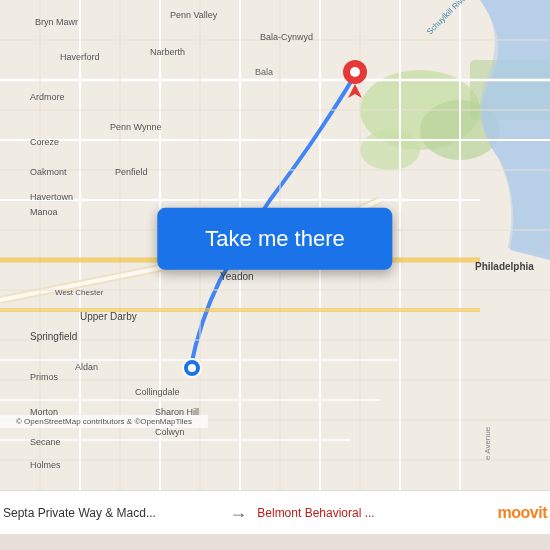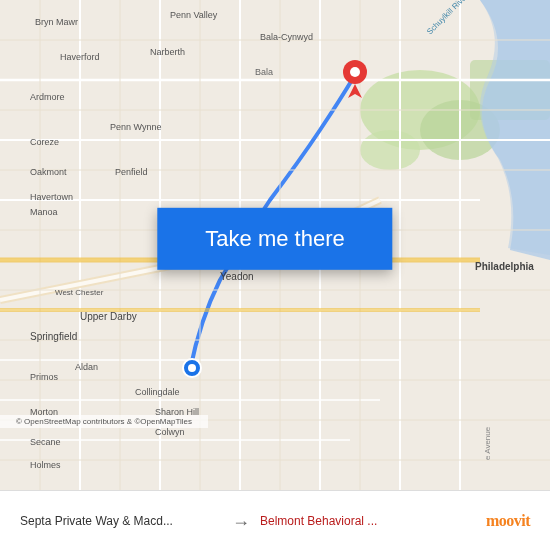--- a/index.html
+++ b/index.html
@@ -38,37 +38,37 @@
       top: 50%;
       left: 50%;
       transform: translate(-50%, -60%);
       z-index: 10;
     }
 
     #take-me-there-btn {
       background: #1a73e8;
       color: white;
       border: none;
-      border-radius: 0;
+      border-radius: 8px;
       padding: 18px 48px;
       font-size: 22px;
       font-weight: 500;
       cursor: pointer;
       box-shadow: 0 4px 12px rgba(0,0,0,0.3);
       white-space: nowrap;
     }
 
     
     #footer {
       width: 550px;
-      height: 60px;
+      height: 44px;
       background: #ffffff;
       display: flex;
       align-items: center;
-      padding: 0 20px;
+      padding: 0 3px;
       border-top: 1px solid #ddd;
       flex-shrink: 0;
     }
 
     #footer-left {
       flex: 1;
       display: flex;
       flex-direction: column;
       justify-content: center;
       min-width: 0;
@@ -105,21 +105,20 @@
       white-space: nowrap;
       overflow: hidden;
       text-overflow: ellipsis;
     }
 
     #moovit-logo {
       display: flex;
       align-items: center;
       margin-left: 24px;
       flex-shrink: 0;
-      font-family: Liberation Serif, serif;
     }
 
     #moovit-text {
       font-size: 16px;
       font-weight: 700;
       color: #f5821f;
       letter-spacing: -0.5px;
     }
 
     #attribution {

